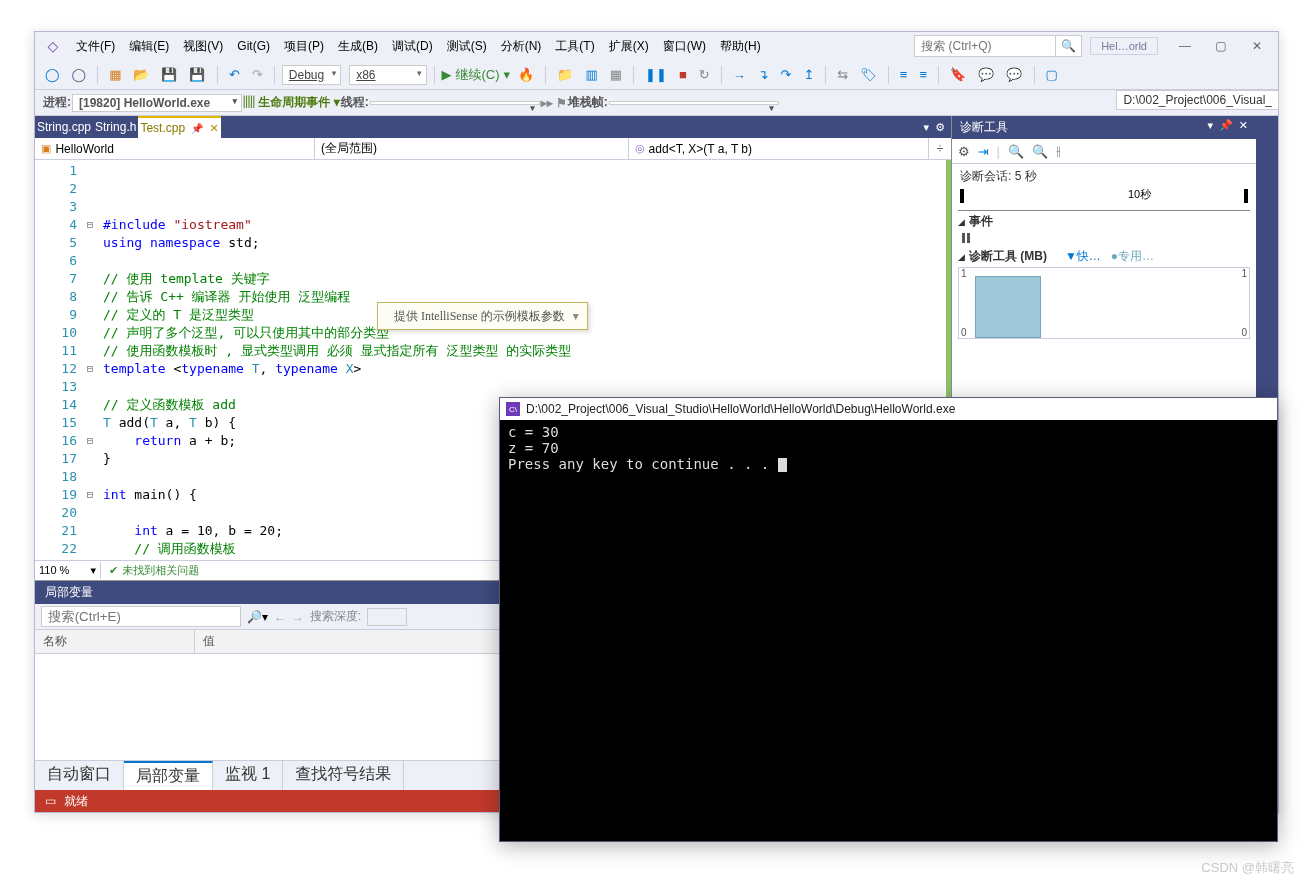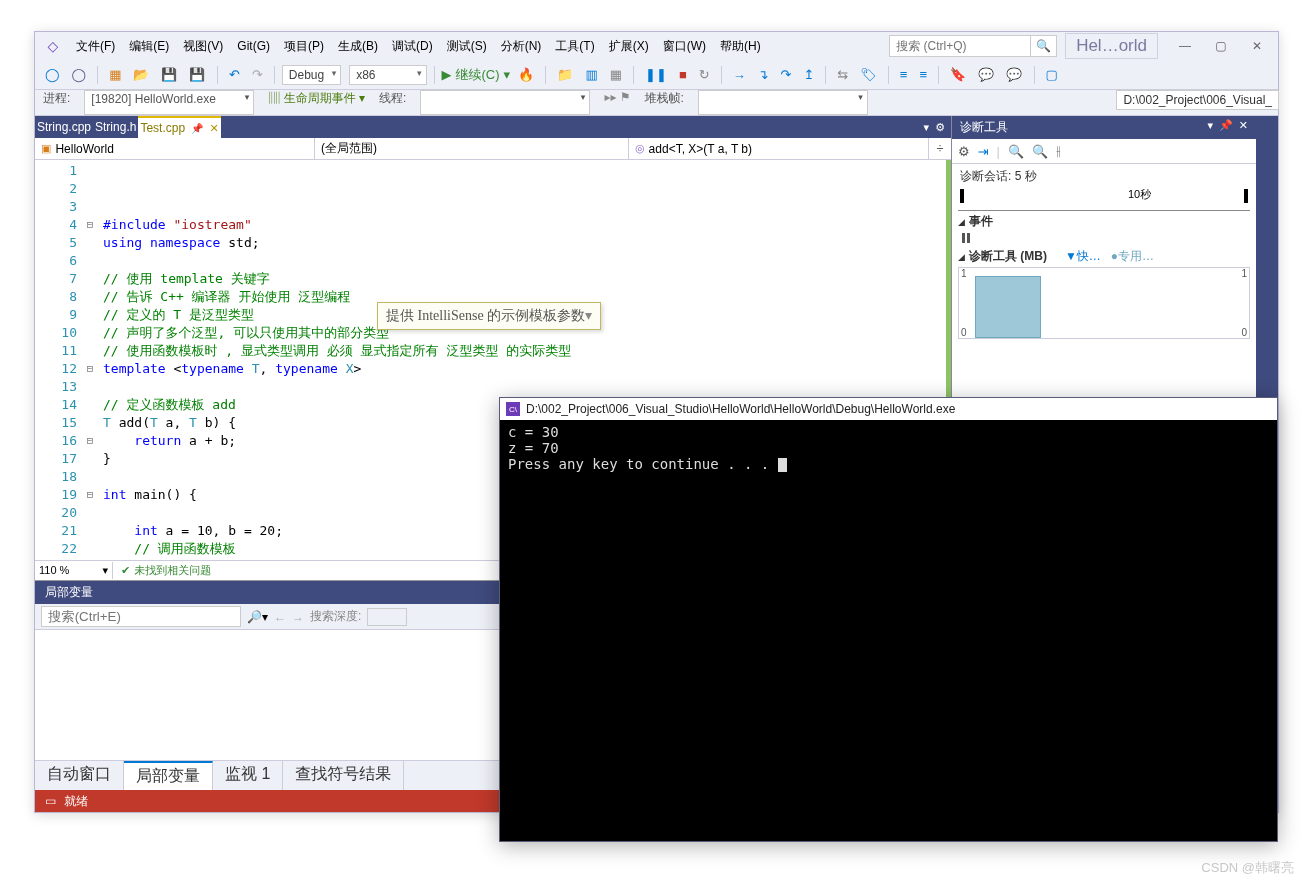--- a/index.html
+++ b/index.html
@@ -5,36 +5,36 @@
   * { box-sizing: border-box; margin: 0; padding: 0; }
   body { font-family: "Microsoft YaHei", "Segoe UI", sans-serif; font-size: 12px; background: #fff; width: 1312px; height: 883px; overflow: hidden; position: relative; }
   .vs-window { position: absolute; left: 34px; top: 31px; width: 1245px; height: 782px; background: #eef0f7; border: 1px solid #b8b8d6; display: flex; flex-direction: column; box-shadow: 0 2px 12px rgba(0,0,0,.15); }
   
   .menubar { display:flex; align-items:center; height:28px; background:#eef0f7; padding:0 4px; gap:2px; }
   .menubar .logo { width:28px; height:20px; display:flex; align-items:center; justify-content:center; color:#6c3bb8; font-size:14px; }
   .menu-item { padding:3px 7px; cursor:default; }
   .search-box { margin-left:auto; display:flex; align-items:center; background:#fff; border:1px solid #ccc; height:22px; }
   .search-box input { border:none; outline:none; padding:0 6px; font-size:12px; width:140px; color:#888; }
   .search-box .mag { width:26px; text-align:center; color:#666; border-left:1px solid #ccc; height:100%; display:flex; align-items:center; justify-content:center; }
-  .title-tag { background:#eef0f7; border:1px solid #d0d0e0; padding:2px 10px; color:#7a7aa0; margin-left:6px; font-size:17px; }
+  .title-tag { background:#eef0f7; border:1px solid #d0d0e0; padding:2px 10px; color:#7a7aa0; margin-left:6px; font-size:11px; }
   .win-controls { display:flex; gap:2px; margin-left:8px; }
   .win-controls span { width:34px; height:24px; display:flex; align-items:center; justify-content:center; color:#666; }
   
   .toolbar { display:flex; align-items:center; height:30px; background:#eef0f7; border-bottom:1px solid #ccd; padding:0 6px; gap:4px; }
   .tb-btn { padding:2px 4px; color:#5a5a8a; font-size:13px; display:flex; align-items:center; }
   .tb-sep { width:1px; height:18px; background:#ccd; margin:0 3px; }
-  .tb-combo { background:#fff; border:1px solid #ccc; padding:2px 16px 2px 6px; font-size:12px; color:#444; position:relative; }
+  .tb-combo { background:#fff; border:1px solid #ccc; padding:2px 16px 2px 6px; font-size:12px; color:#444; position:relative;text-decoration:underline; }
   .tb-combo:after { content:"▾"; position:absolute; right:4px; color:#666; font-size:9px; }
   .tb-run { color:#388a34; font-size:13px; display:flex; align-items:center; gap:4px; }
   .tb-debug-blue { color:#0078d4; }
   .tb-orange { color:#d77e1b; }
   .tb-red { color:#c0392b; }
   .path-box { position:absolute; right:-1px; top:58px; background:#fff; border:1px solid #ccc; padding:2px 6px; font-size:12px; color:#333; }
   
-  .toolbar2 { display:flex; height:26px; background:#eef0f7; border-bottom:1px solid #ccd; padding:0 8px; gap:14px; font-size:12px; color:#555; }
+  .toolbar2 { display:flex; align-items:center; height:26px; background:#eef0f7; border-bottom:1px solid #ccd; padding:0 8px; gap:1px; font-size:12px; color:#555;font-weight:bold; }
   .toolbar2 .combo { border:1px solid #ccc; background:#fff; padding:1px 18px 1px 6px; position:relative; }
   .toolbar2 .combo:after { content:"▾"; position:absolute; right:4px; font-size:9px; }
   .toolbar2 .disabled { color:#4d7c0f; }
   
   .main-area { flex:1; display:flex; min-height:0; }
   .left-col { flex:1; display:flex; flex-direction:column; min-width:0; }
   .editor-tabs { display:flex; background:#3f4a7e; height:22px; align-items:stretch; }
   .ed-tab { padding:3px 2px; font-size:12px; color:#fff; display:flex; align-items:center; gap:6px; }
   .ed-tab.active { background:#ffffff; color:#8a7a00; border-top:2px solid #e0b800; }
   .ed-tab .pin { font-size:10px; }
@@ -48,24 +48,24 @@
   
   .code-wrap { flex:1; display:flex; background:#fff; overflow:hidden; min-height:0; }
   .gutter { width:48px; background:#fff; border-right:0; text-align:right; padding:2px 6px 0 0; color:#2b91af; font-family:Consolas,monospace; font-size:13px; line-height:18px; }
   .outline { width:14px; background:#fff; font-family:Consolas,monospace; font-size:11px; line-height:18px; color:#808080; padding-top:2px; text-align:center; }
   .code { flex:1; font-family:Consolas,"NSimSun","SimSun",monospace; font-size:13px; line-height:18px; padding:2px 0 0 6px; white-space:pre; position:relative; overflow:hidden; }
   .kw { color:#0000ff; }
   .str { color:#a31515; }
   .cm { color:#008000; }
   .tp { color:#2b91af; }
   .code .change-bar { position:absolute; right:0; top:0; width:5px; background:#8ec267; height:100%; }
-  .tooltip { position:absolute; border:1px solid #c0b860; background:#fdfdf3; padding:4px 8px; font-family:"Microsoft YaHei"; font-size:14px; color:#555; display:flex; align-items:flex-start; gap:0; box-shadow:2px 2px 4px rgba(0,0,0,.15); }
+  .tooltip { position:absolute; border:1px solid #c0b860; background:#fdfdf3; padding:4px 8px; font-family:"Microsoft YaHei"; font-size:12px; color:#555; display:flex; align-items:flex-start; gap:8px; box-shadow:2px 2px 4px rgba(0,0,0,.15); }
   .tooltip .tag { color:#0078d4; font-weight:bold; font-family:Consolas; }
   .code-footer { display:flex; align-items:center; height:20px; border-top:1px solid #ccd; background:#fff; }
-  .zoom-combo { width:78px; border-right:1px solid #ccd; padding:2px 4px; font-size:11px; display:flex; justify-content:space-between; }
+  .zoom-combo { width:66px; border-right:1px solid #ccd; padding:2px 4px; font-size:11px; display:flex; justify-content:space-between; }
   .issues { padding:2px 8px; color:#388a34; font-size:11px; display:flex; align-items:center; gap:4px; }
   
   .locals { display:flex; flex-direction:column; height:210px; border-top:1px solid #999; }
   .panel-title { background:#3f4a7e; color:#fff; padding:3px 10px; font-size:12px; }
   .locals-tb { display:flex; align-items:center; height:26px; background:#eef0f7; border-bottom:1px solid #ccd; padding:0 6px; gap:6px; }
   .locals-tb input { border:1px solid #ccc; padding:2px 6px; flex:0 0 200px; color:#888; }
   .locals-tb .depth { color:#888; }
   .locals-head { display:flex; background:#f3f3f3; border-bottom:1px solid #ccd; }
   .locals-head div { padding:3px 8px; border-right:1px solid #ccd; font-size:12px; color:#555; }
   .locals-body { flex:1; background:#fff; }
@@ -275,20 +275,24 @@
       <div class="locals">
         <div class="panel-title">局部变量</div>
         <div class="locals-tb">
           <input placeholder="搜索(Ctrl+E)" style="">
           <span>🔎▾</span>
           <span style="color:#aaa">←</span>
           <span style="color:#aaa">→</span>
           <span class="depth">搜索深度:</span>
           <span style="border:1px solid #ccc;width:40px;height:18px"></span>
         </div>
+        <div class="locals-head">
+          <div style="flex:0 0 160px">名称</div>
+          <div style="flex:1">值</div>
+        </div>
         <div class="locals-body"></div>
         <div class="locals-tabs" id="locals-tabs">
             <span>自动窗口</span>
             <span class="active">局部变量</span>
             <span>监视 1</span>
             <span>查找符号结果</span>
           </div>
       </div>
 
       <div class="statusbar">

